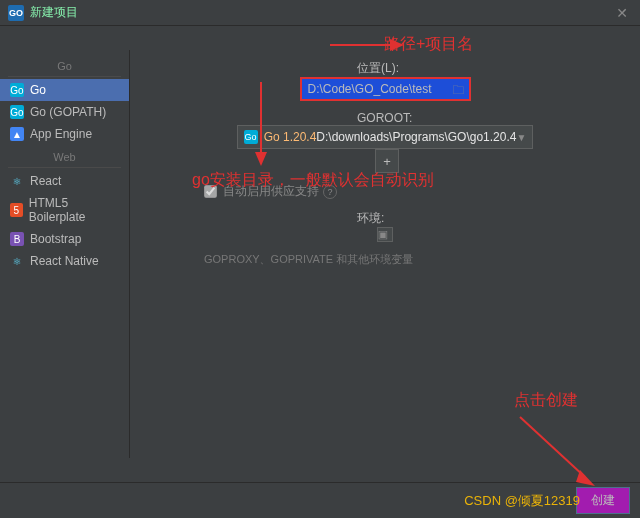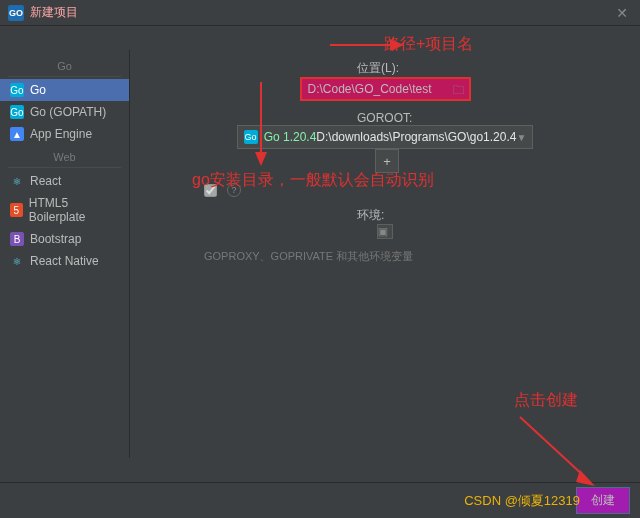--- a/index.html
+++ b/index.html
@@ -1,41 +1,41 @@
 <!DOCTYPE html>
 <html><head>
 <meta charset="utf-8">
 <style>
 * { margin: 0; padding: 0; box-sizing: border-box; font-family: "Microsoft YaHei", Arial, sans-serif; }
 body { background: #2b2b2b; width: 640px; height: 518px; overflow: hidden; position: relative; }
 .dialog { width: 640px; height: 518px; background: #3c3f41; display: flex; flex-direction: column; gap: 24px; }
 .title-bar { height: 26px; background: #3c3f41; display: flex; align-items: center; padding: 0 8px; border-bottom: 1px solid #2b2b2b; }
 .title-bar .icon { width: 16px; height: 16px; background: #1e6cb0; border-radius: 2px; display: flex; align-items: center; justify-content: center; font-size: 9px; color: #fff; font-weight: bold; margin-right: 6px; }
-.title-bar .title { color: #fca5a5; font-size: 12px; flex: 1; }
+.title-bar .title { color: #86efac; font-size: 12px; flex: 1; }
 .title-bar .close { color: #888; font-size: 14px; cursor: pointer; padding: 0 4px; }
 .body { flex: 1; display: flex; }
 .sidebar { width: 130px; background: #3c3f41; border-right: 1px solid #2b2b2b; padding-top: 4px; }
 .sidebar .section { color: #787878; font-size: 11px; text-align: center; padding: 4px 0; border-bottom: 1px solid #4a4a4a; margin: 2px 8px; }
 .sidebar .item { display: flex; align-items: center; padding: 4px 10px; color: #bbb; font-size: 12px; cursor: pointer; }
 .sidebar .item.selected { background: #4b6eaf; color: #fff; }
 .sidebar .item .ic { width: 14px; height: 14px; margin-right: 6px; display: inline-flex; align-items: center; justify-content: center; font-size: 10px; border-radius: 2px; }
 .ic-go { background: #00acd7; color: #fff; }
 .ic-app { background: #4285f4; color: #fff; }
 .ic-react { color: #61dafb; font-size: 13px; }
 .ic-html5 { background: #e44d26; color: #fff; }
 .ic-bs { background: #7952b3; color: #fff; }
 .main { flex: 1; padding: 10px 12px; position: relative; }
 .row { display: flex; align-items: center; margin-bottom: 10px; flex-direction: column; }
 .row .label { width: 56px; color: #bbb; font-size: 12px; text-align: left; }
 .row .field { flex: 1; position: relative; }
-.input { width: 100%; height: 24px; background: #be185d; border: 1px solid #5e6060; color: #bbb; font-size: 12px; padding: 0 6px; }
+.input { width: 100%; height: 24px; background: #1d4ed8; border: 1px solid #5e6060; color: #bbb; font-size: 12px; padding: 0 6px; }
 .input.highlighted { border: 2px solid #e03131; }
 .select { width: 100%; height: 24px; background: #45494a; border: 1px solid #5e6060; color: #bbb; font-size: 12px; padding: 0 6px; display: flex; align-items: center; }
 .select .sel-ic { width: 14px; height: 14px; background: #00acd7; border-radius: 2px; margin-right: 6px; display: flex; align-items: center; justify-content: center; font-size: 9px; color: #fff; }
-.select .sel-text { color: #86efac; }
+.select .sel-text { color: #fdba74; }
 .select .sel-path { color: #e5e5e5; }
 .select .chev { margin-left: auto; color: #888; font-size: 10px; }
 .btn-small { width: 24px; height: 24px; background: #45494a; border: 1px solid #5e6060; color: #bbb; display: flex; align-items: center; justify-content: center; margin-left: 4px; cursor: pointer; font-size: 13px; }
 .checkbox-row { display: flex; align-items: center; margin-left: 62px; margin-bottom: 10px; color: #888; font-size: 12px; }
 .checkbox-row input { margin-right: 6px; }
 .checkbox-row .help { margin-left: 4px; width: 14px; height: 14px; border: 1px solid #666; border-radius: 50%; display: flex; align-items: center; justify-content: center; font-size: 9px; color: #888; }
 .env-field { flex: 1; height: 24px; background: #45494a; border: 1px solid #5e6060; display: flex; align-items: center; justify-content: flex-end; padding-right: 4px; }
 .env-icon { color: #888; font-size: 11px; }
 .hint { color: #777; font-size: 11px; margin-left: 62px; margin-top: 6px; }
 .footer { height: 36px; border-top: 1px solid #2b2b2b; display: flex; align-items: center; justify-content: flex-end; padding: 0 10px; }
@@ -102,20 +102,21 @@
             <span class="sel-ic">Go</span>
             <span class="sel-text">Go 1.20.4</span>
             <span class="sel-path">D:\downloads\Programs\GO\go1.20.4</span>
             <span class="chev">▼</span>
           </div>
         </div>
         <div class="btn-small">+</div>
       </div>
       <div class="checkbox-row">
         <input type="checkbox" checked="" disabled="" style="">
+        <span>自动启用供应支持</span>
         <span class="help">?</span>
       </div>
       <div class="row">
         <div class="label">环境:</div>
         <div class="env-field">
           <span class="env-icon">▣</span>
         </div>
       </div>
       <div class="hint">GOPROXY、GOPRIVATE 和其他环境变量</div>
     </div>

